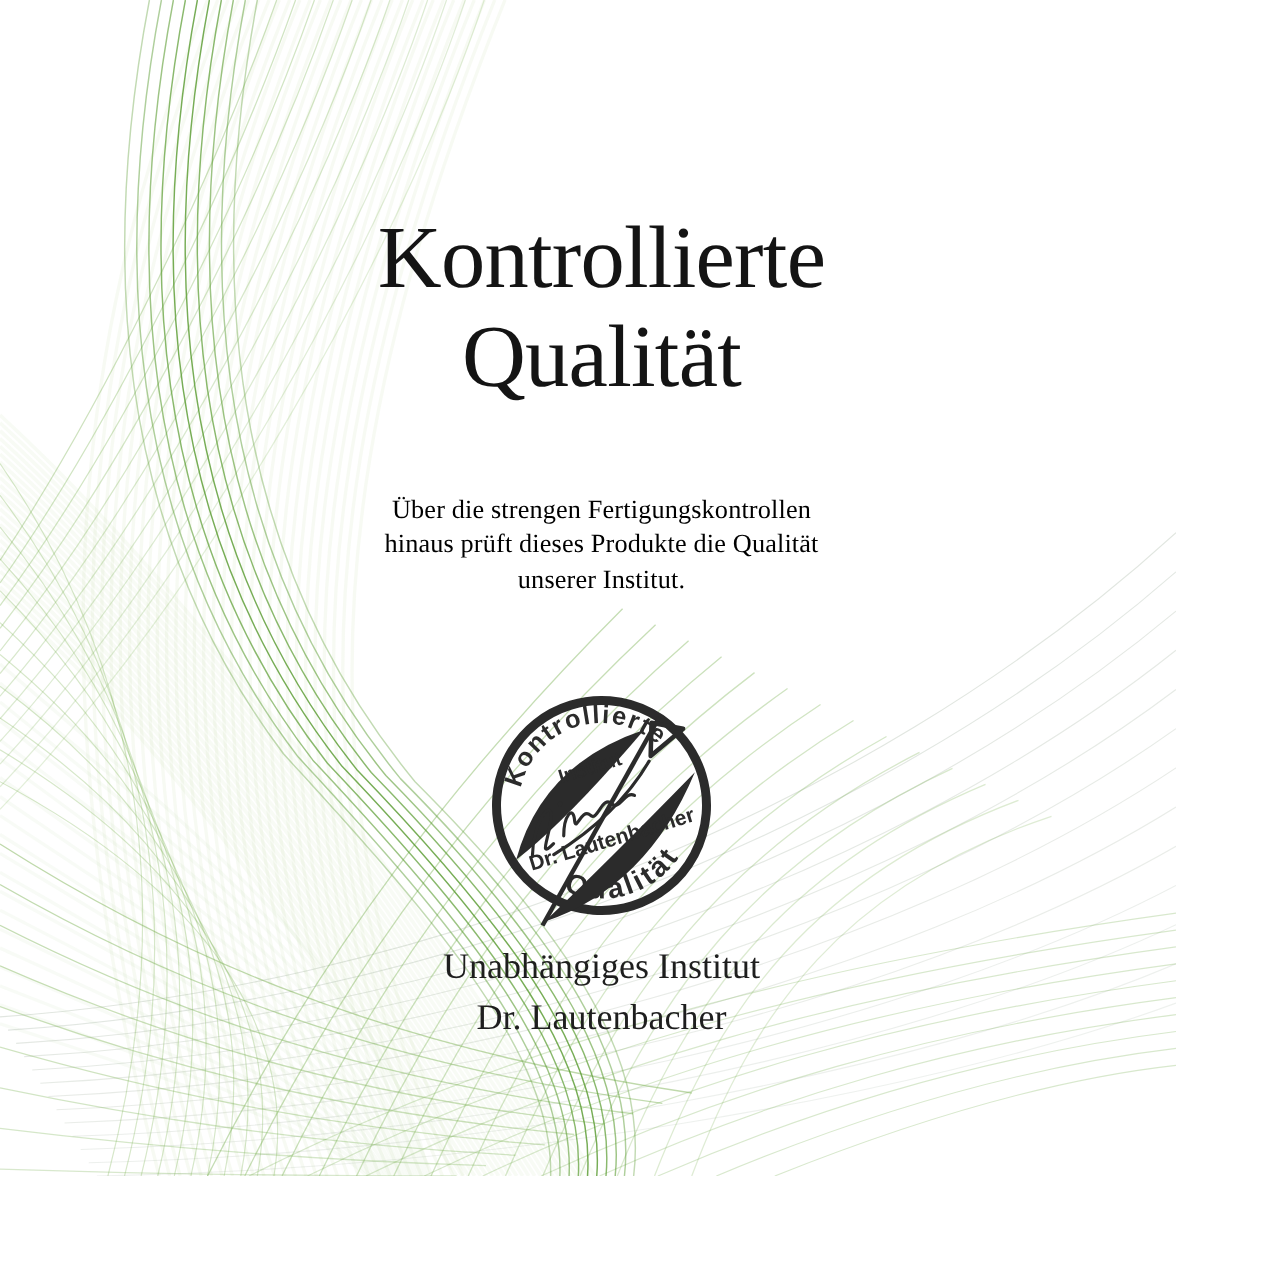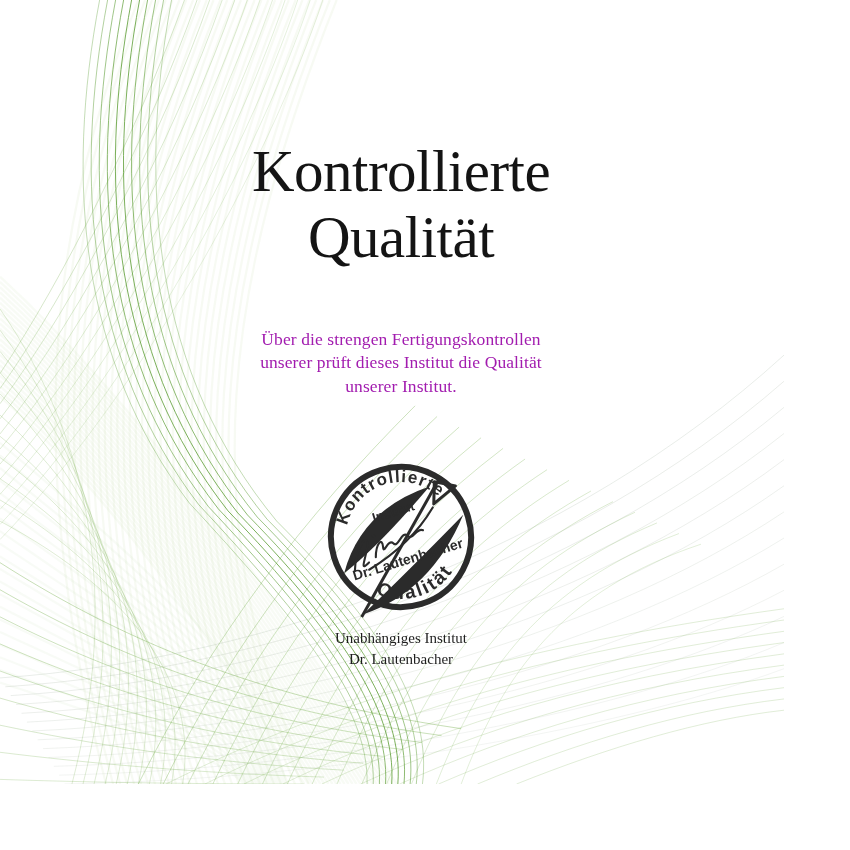--- a/index.html
+++ b/index.html
@@ -13,31 +13,31 @@
     position:absolute; inset:0; z-index:1;
     display:flex; flex-direction:column; align-items:center;
     text-align:center; transform:translateX(9px);
   }
   .heading {
     margin-top:138px; color:#141414;
     font-size:59px; line-height:1.12; font-weight:400;
     letter-spacing:-0.5px;
   }
   .body-text {
-    margin-top:58px; color:#a21caf;
+    margin-top:58px; color:#000000;
     font-size:17.5px; line-height:1.33; letter-spacing:0.1px;
   }
   .stamp-wrap { margin-top:54px; width:170px; height:170px; }
   .stamp-txt {
     font-family:"Liberation Sans", sans-serif; font-weight:700;
     fill:#2b2b2b;
   }
   .footer-text {
     margin-top:6px; color:#1e1e1e;
-    font-size:15px; line-height:1.42;
+    font-size:24px; line-height:1.42;
   }
 </style>
 </head>
 <body>
 
 <div class="canvas">
 
   <svg class="wave-bg" id="waveBg" viewBox="0 0 850 850">
       <path d="M 150,0 C 45,260 30,520 115,850" fill="none" stroke="#c3dcab" stroke-width="2.4" stroke-opacity="0.140"></path>
       <path d="M 157.41379310344828,0 C 51.89655172413793,261.37931034482756 36.03448275862069,521.3793103448276 122.58620689655173,850" fill="none" stroke="#c3dcab" stroke-width="2.4" stroke-opacity="0.140"></path>
@@ -196,21 +196,21 @@
 
   <div class="content">
 
     <div class="heading">
       <div>Kontrollierte</div>
       <div>Qualität</div>
     </div>
 
     <div class="body-text">
       <div>Über die strengen Fertigungskontrollen</div>
-      <div>unserer prüft dieses Institut die Qualität</div>
+      <div>hinaus prüft dieses Produkte die Qualität</div>
       <div>unserer Institut.</div>
     </div>
 
     <svg class="stamp-wrap" viewBox="0 0 170 170">
       <defs>
         <path id="arcTop" d="M 30,85 A 55,55 0 0 1 140,85"></path>
         <path id="arcBottom" d="M 23,85 A 62,62 0 0 0 147,85"></path>
       </defs>
       <g transform="rotate(-17 85 85)">
         <circle cx="85" cy="85" r="70" fill="none" stroke="#2b2b2b" stroke-width="6"></circle>

